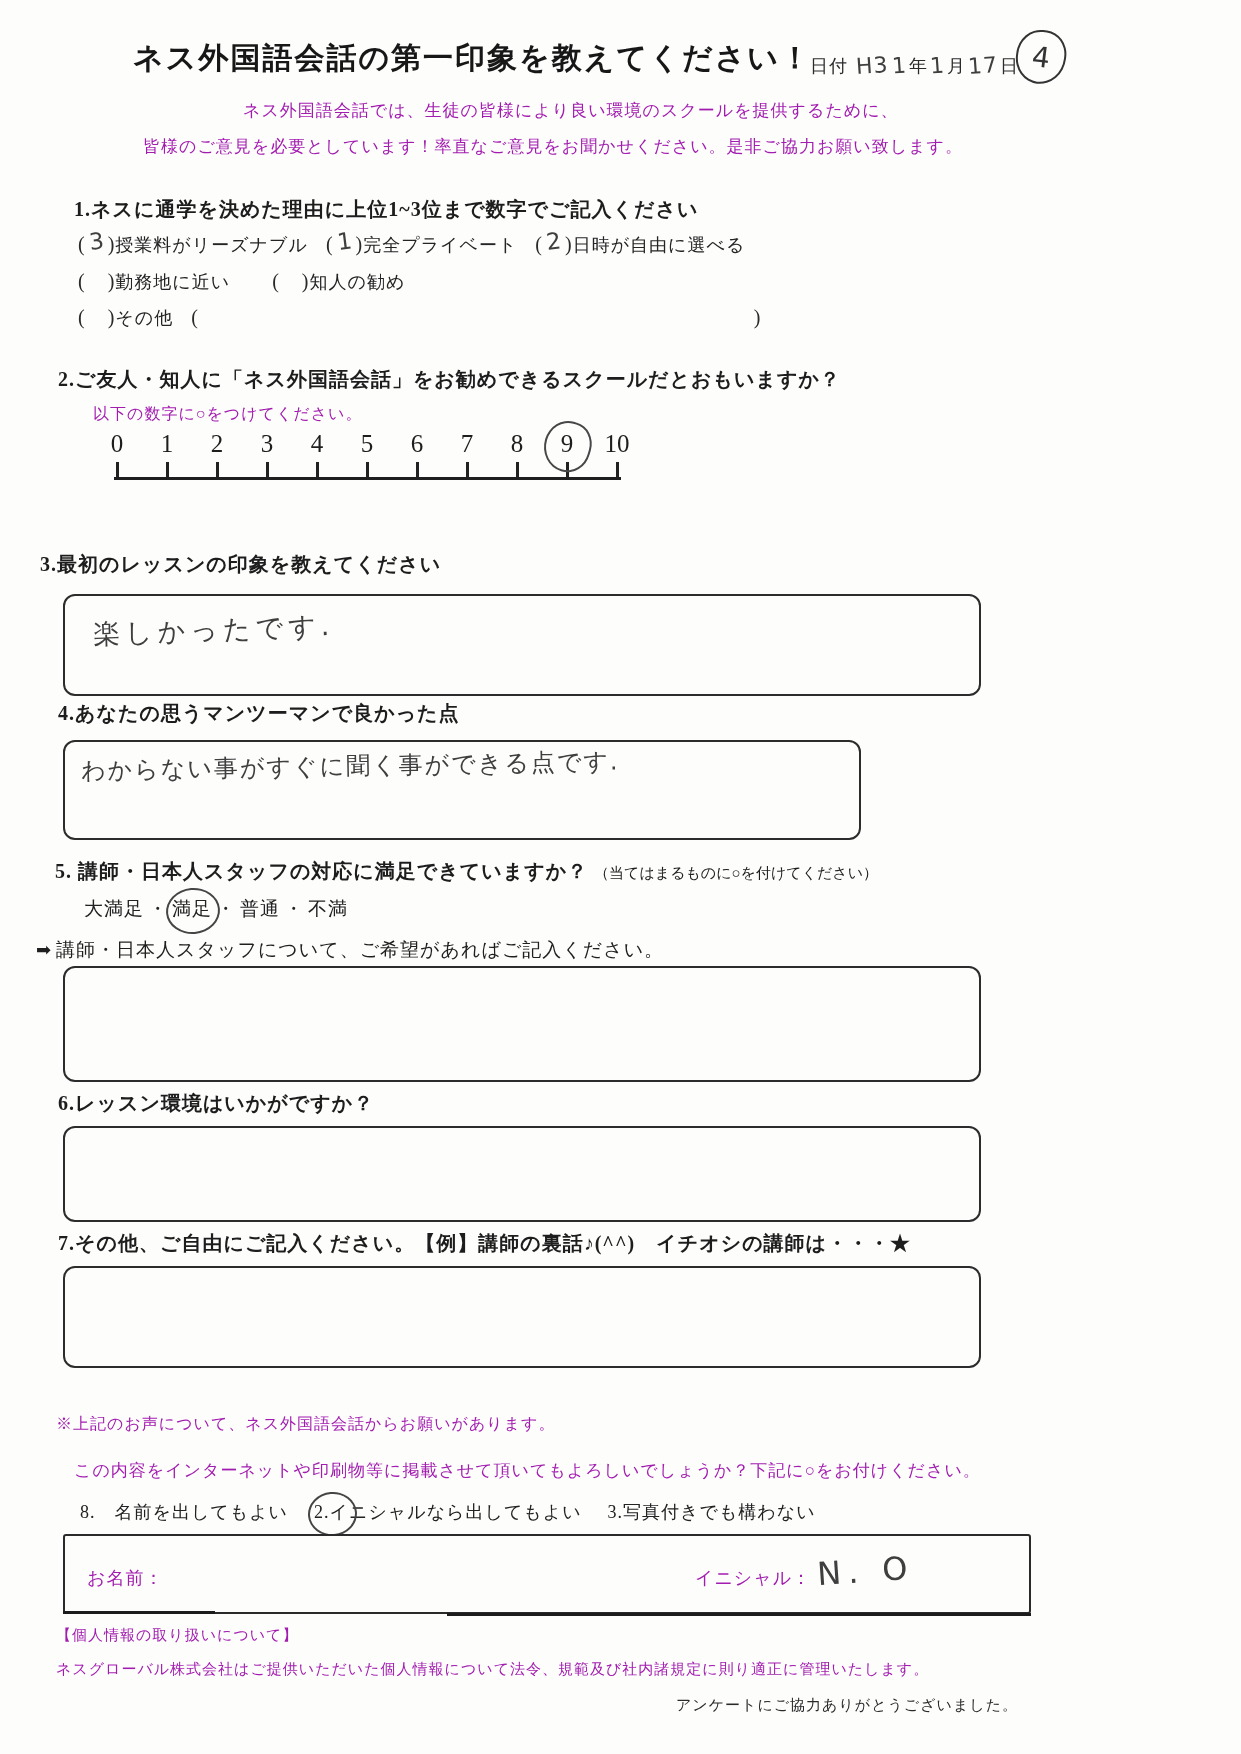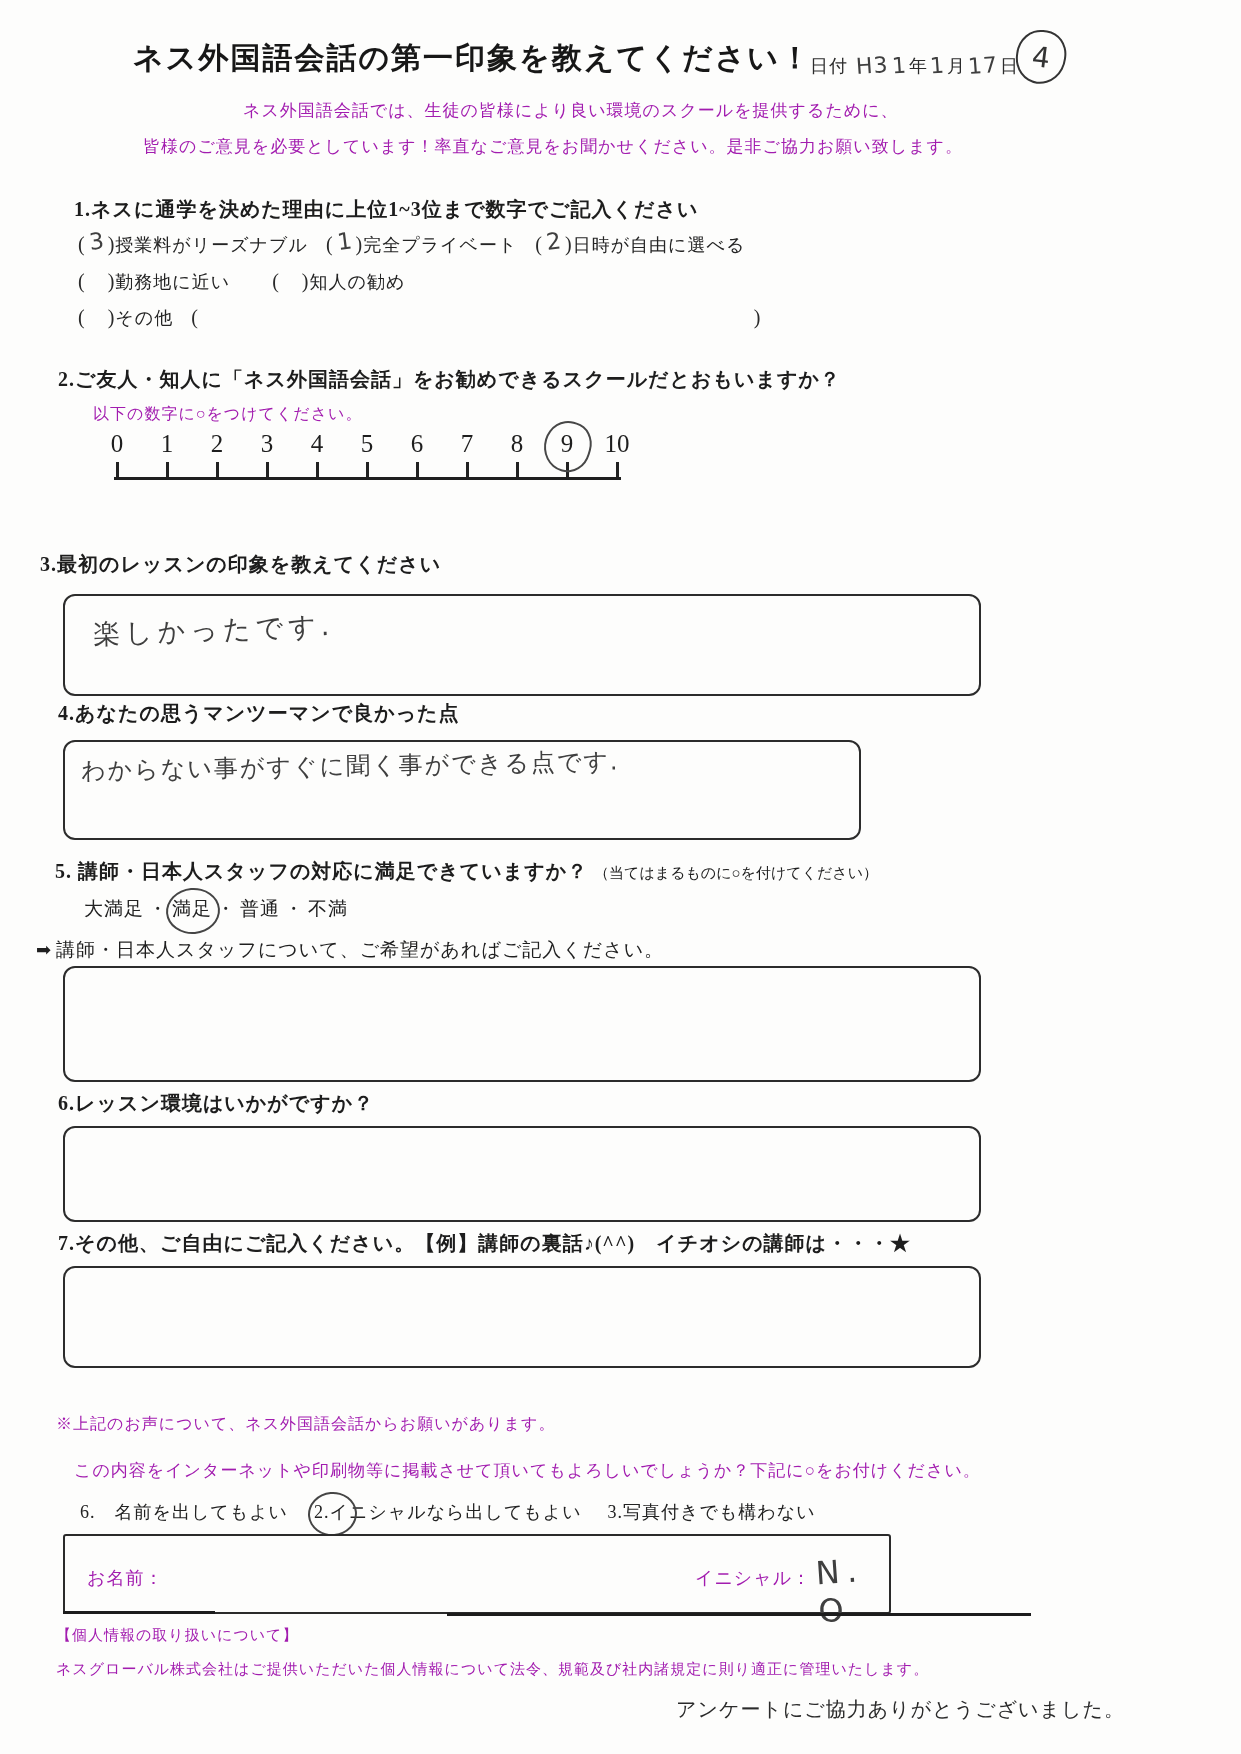--- a/index.html
+++ b/index.html
@@ -66,24 +66,24 @@
     transform:rotate(-5deg); pointer-events:none;
   }
   .q5-options { left:84px; top:896px; font-size:19px; letter-spacing:1px; color:#222; }
   .q5-options .dot { margin:0 4px; }
   .followup { left:36px; top:937px; font-size:19px; letter-spacing:1px; color:#1f1f1f; }
   .arrow { font-family:"DejaVu Sans",sans-serif; font-size:18px; margin-right:4px; }
 
   
   .consent-options { left:80px; top:1500px; font-size:18px; letter-spacing:1px; color:#222; display:flex; align-items:baseline; }
   .consent-gap { display:inline-block; width:26px; }
-  .name-box { left:63px; top:1534px; width:828px; height:80px; border:2px solid #2a2a2a; border-radius:3px; }
+  .name-box { left:63px; top:1534px; width:968px; height:80px; border:2px solid #2a2a2a; border-radius:3px; }
   .underline-seg { position:absolute; height:3px; background:#1c1c1c; }
   .initial-value { font-size:32px; letter-spacing:7px; transform:rotate(-4deg); display:inline-block; position:relative; top:-6px; }
-  .thanks { left:676px; top:1696px; font-size:20px; letter-spacing:1px; color:#2a2a2a; }
+  .thanks { left:676px; top:1696px; font-size:15px; letter-spacing:1px; color:#2a2a2a; }
 </style>
 </head>
 <body>
 
 <div class="page">
 
   <div class="abs title">ネス外国語会話の第一印象を教えてください！</div>
 
   <div class="abs date-block">
     <span>日付</span>
@@ -231,21 +231,21 @@
 
   <div class="abs qlabel" style="left:58px; top:1230px;">7.その他、ご自由にご記入ください。【例】講師の裏話♪(^^)　イチオシの講師は・・・★</div>
   <div class="abs answer-box" style="left:63px; top:1266px; width:918px; height:102px;">
     <div class="hw hw-answer" style="left:16px; top:8px; font-size:24px;"></div>
   </div>
 
   <div class="abs body-text" style="left:56px; top:1414px; font-size:16px;">※上記のお声について、ネス外国語会話からお願いがあります。</div>
   <div class="abs body-text" style="left:74px; top:1459px;">この内容をインターネットや印刷物等に掲載させて頂いてもよろしいでしょうか？下記に○をお付けください。</div>
 
   <div class="abs consent-options">
-    <span>6.　名前を出してもよい</span>
+    <span>8.　名前を出してもよい</span>
     <span class="consent-gap"></span>
     <span><span class="circled" style="display:inline-block;"><span>2.イ</span></span><span>ニシャルなら出してもよい</span></span>
     <span class="consent-gap"></span>
     <span>3.写真付きでも構わない</span>
   </div>
 
   <div class="abs name-box">
     <span class="abs body-text" style="left:22px; top:30px; font-size:18px;">お名前：</span>
     <span class="abs" style="left:24px; top:30px; width:400px; height:26px;"><span class="hw"></span></span>
     <span class="abs body-text" style="left:630px; top:30px; font-size:18px;">イニシャル：</span>

